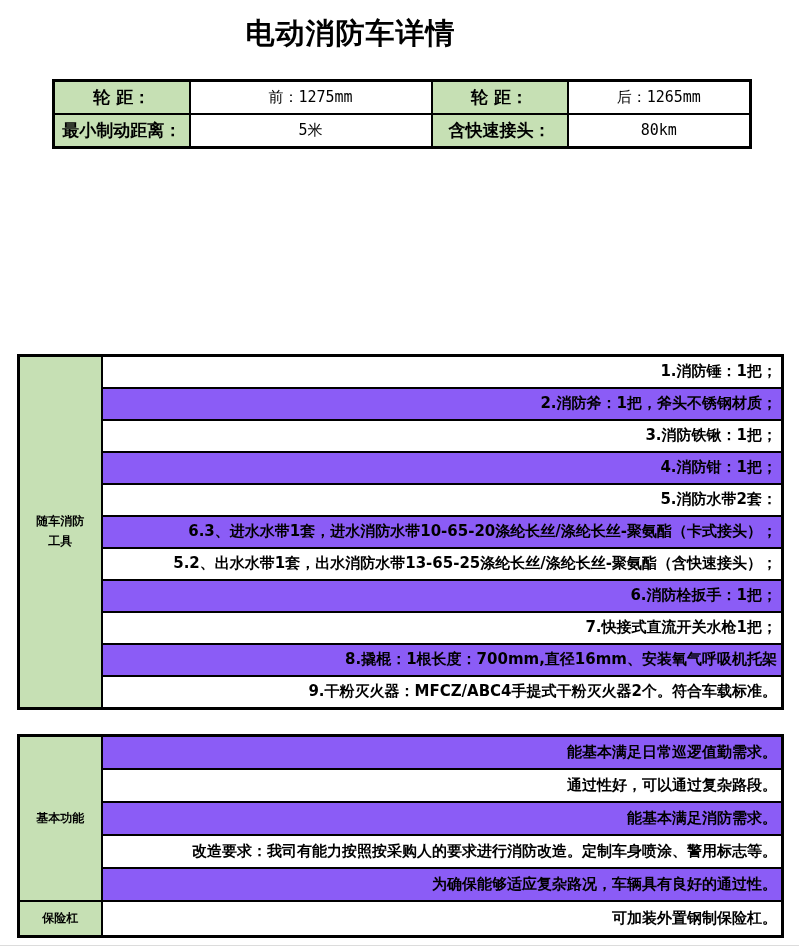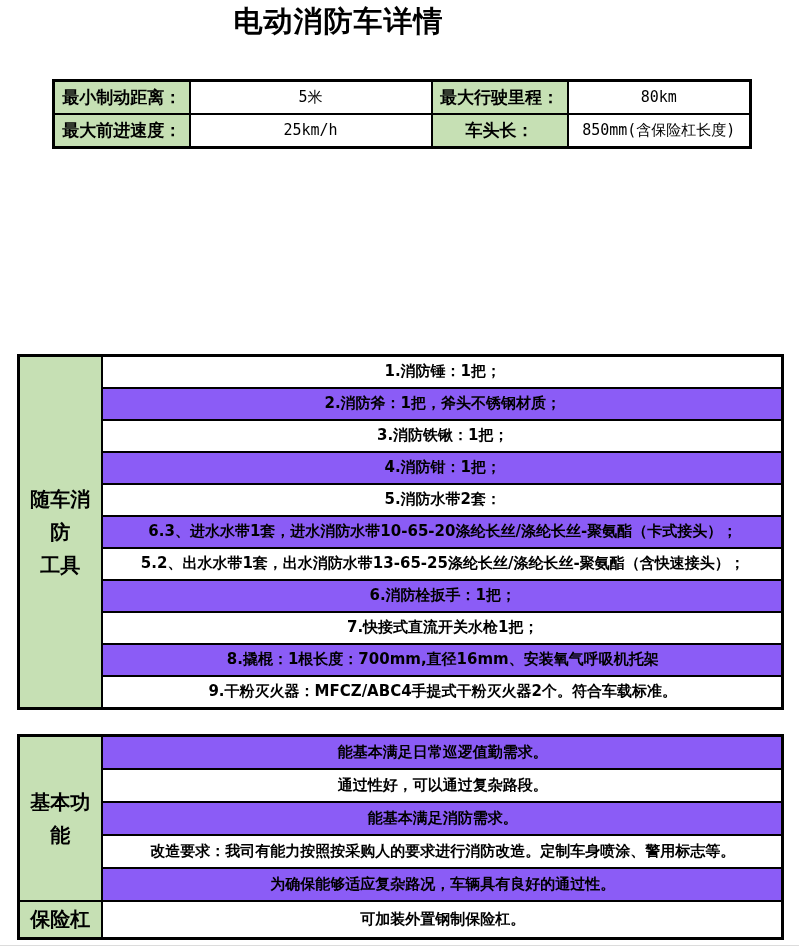--- a/index.html
+++ b/index.html
@@ -2,21 +2,21 @@
 <html><head>
 <meta charset="utf-8">
 <style>
   html,body{margin:0;padding:0;}
   body{
     width:799px;height:947px;background:#ffffff;position:relative;overflow:hidden;
     font-family:"DejaVu Sans",sans-serif;color:#000;
   }
   .page-title{
     position:absolute;top:2px;left:0;width:677px;text-align:center;
-    font-size:29px;font-weight:bold;letter-spacing:1px;margin:0;
+    font-size:29px;font-weight:bold;letter-spacing:1px;margin:12px;
   }
   table{border-collapse:collapse;table-layout:fixed;position:absolute;}
   td{border:2px solid #000;overflow:hidden;}
   table{border:3px solid #000;}
 
   
   .spec{top:79px;left:52px;}
   .spec td{height:29px;}
   .spec tr.tall td{height:56px;}
   .g{
@@ -29,52 +29,52 @@
     font-family:"DejaVu Sans Mono","DejaVu Sans",monospace;
     padding:0 2px;
   }
 
   
   .tools{top:354px;left:17px;}
   .tools td{height:30px;}
   .funcs{top:734px;left:17px;}
   .funcs td{height:31px;margin-left:8px;}
   .t{
-    background:#ffffff;text-align:center;vertical-align:middle;
+    background:#ffffff;text-align:right;vertical-align:middle;
     font-size:15px;font-weight:bold;padding:0 4px 0 6px;line-height:1.3;
   }
   .shaded{background:#8b5cf6;}
-  .hdr{font-size:20px;}
+  .hdr{font-size:12px;}
 
   .bottom-edge{position:absolute;left:0;top:945px;width:799px;height:1px;background:#dcdcdc;}
 </style>
 </head>
 <body>
 
 <h1 class="page-title">电动消防车详情</h1>
 
 <table class="spec">
   <colgroup>
       <col style="width:136px">
       <col style="width:242px">
       <col style="width:136px">
       <col style="width:183px">
     </colgroup>
   <tbody>
     <tr>
+      <td class="g">轮  距：</td>
+      <td class="v">前：1275mm</td>
+      <td class="g">轮  距：</td>
+      <td class="v">后：1265mm</td>
+    </tr>
+    <tr>
       <td class="g">最小制动距离：</td>
       <td class="v">5米</td>
-      <td class="g">最大行驶里程：</td>
+      <td class="g">含快速接头：</td>
       <td class="v">80km</td>
-    </tr>
-    <tr>
-      <td class="g">最大前进速度：</td>
-      <td class="v">25km/h</td>
-      <td class="g">车头长：</td>
-      <td class="v">850mm(含保险杠长度)</td>
     </tr>
   </tbody>
 </table>
 
 <table class="tools">
   <colgroup>
       <col style="width:83px">
       <col style="width:681px">
     </colgroup>
   <tbody>

